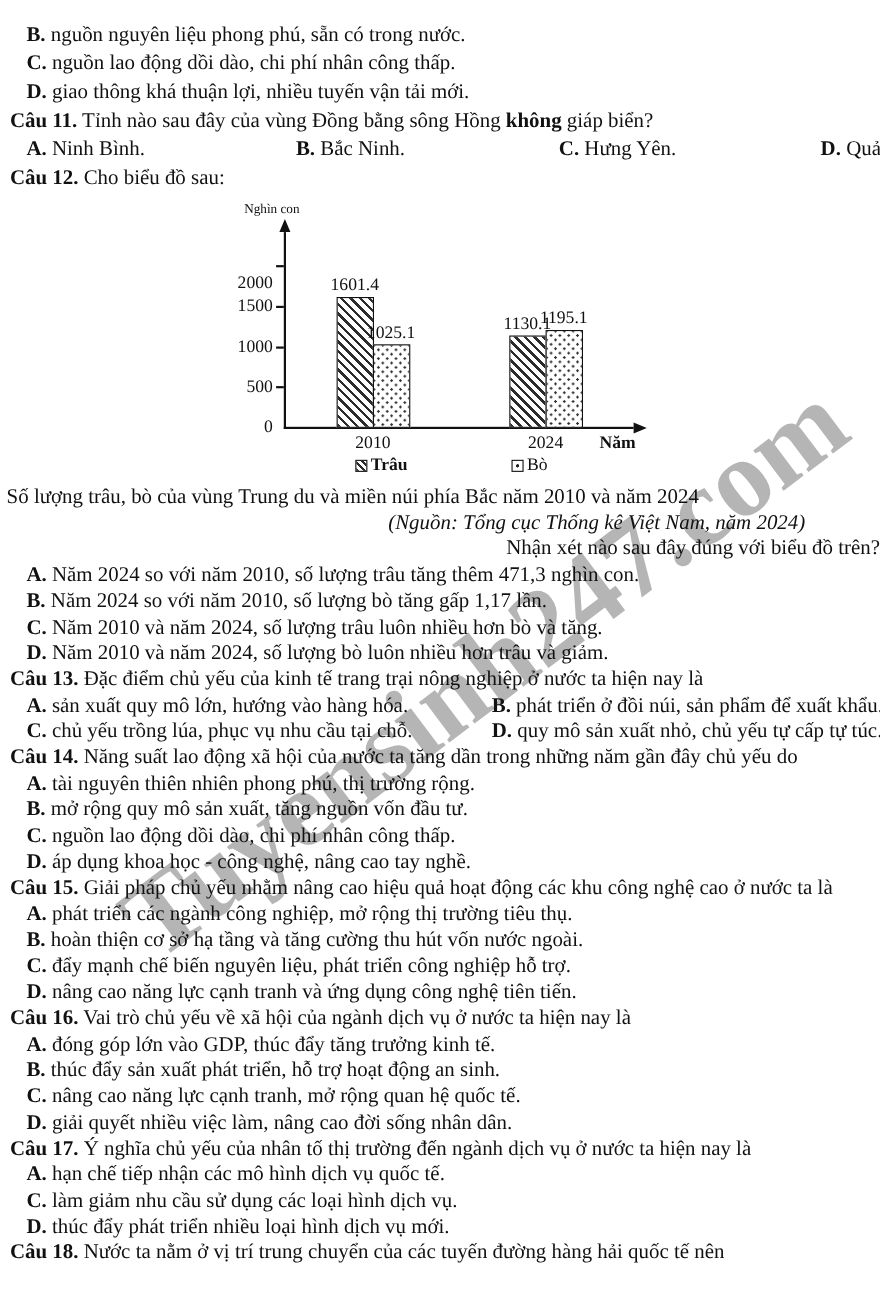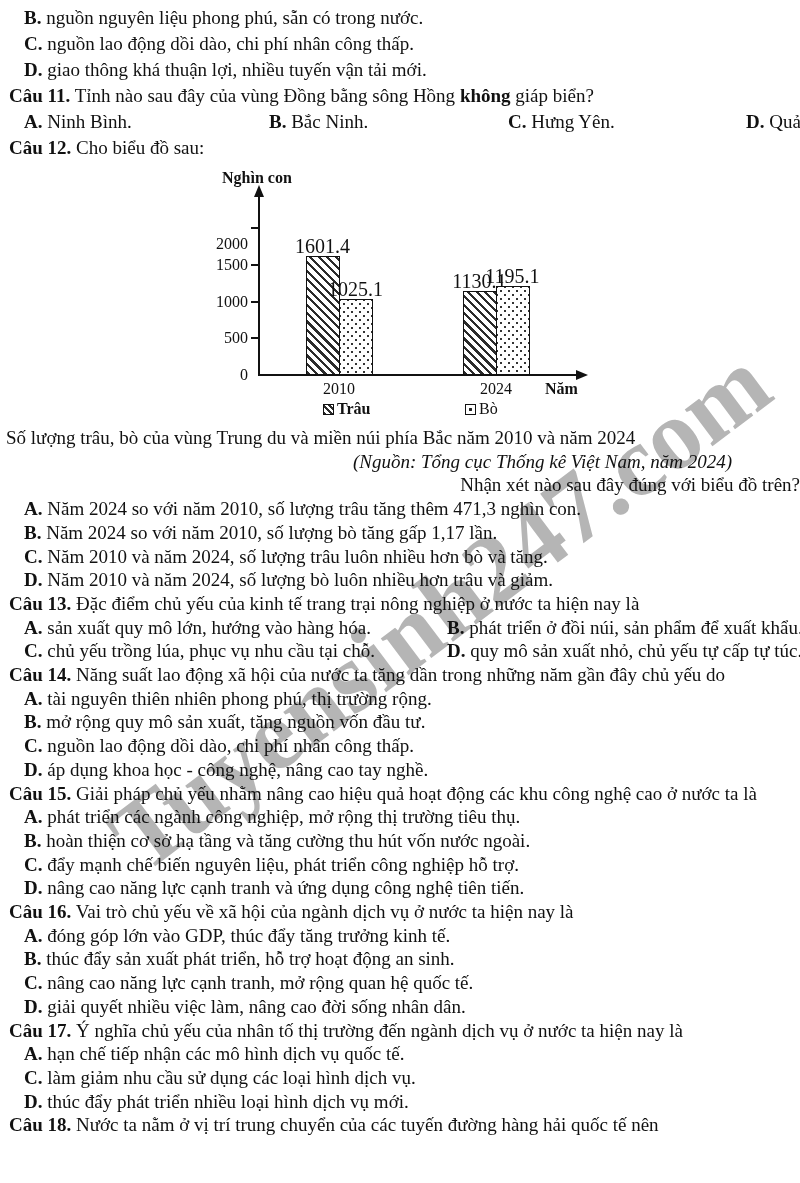--- a/index.html
+++ b/index.html
@@ -15,42 +15,42 @@
   .watermark{
     position:absolute;left:-45px;top:535px;width:970px;height:150px;
     line-height:150px;text-align:center;
     font-size:100px;font-weight:bold;
     color:#a3a3a3;opacity:.8;
     transform:rotate(-37deg);
     z-index:0;white-space:nowrap;
     user-select:none;
   }
   .content{position:relative;z-index:1;}
-  .block-top{padding-top:5px;line-height:26px;}
+  .block-top{padding-top:19px;line-height:26px;}
   .block-bottom{line-height:23.7px;}
   .row{white-space:nowrap;}
   .row.option{padding-left:24px;}
   .row.question{padding-left:9px;}
   .row.plain{padding-left:24px;text-align:right;}
   .row.caption{padding-left:6px;}
   .row.source{text-align:right;padding-right:68px;}
   .row.cols{display:flex;padding-left:24px;gap:42px;}
   .cell{flex:0 0 auto;white-space:nowrap;}
   .cell.last{flex:1 1 auto;}
   .b{font-weight:bold;}
   .i{font-style:italic;}
 
   
   .chart{
     position:relative;
     margin-left:212px;margin-top:8px;
     width:470px;height:257px;
     font-family:"Liberation Serif","DejaVu Serif",serif;
   }
-  .chart .unit-label{position:absolute;left:10px;top:0;font-weight:bold;font-size:16px;}
+  .chart .unit-label{position:absolute;left:10px;top:0;font-weight:normal;font-size:12px;}
   .chart .axis{position:absolute;background:#111;}
   .chart .arrow-up{
     position:absolute;width:0;height:0;
     border-left:5px solid transparent;border-right:5px solid transparent;
     border-bottom:12px solid #111;
   }
   .chart .arrow-right{
     position:absolute;width:0;height:0;
     border-top:5px solid transparent;border-bottom:5px solid transparent;
     border-left:12px solid #111;
@@ -58,21 +58,21 @@
   .chart .ytick-label{position:absolute;width:46px;text-align:right;font-size:16px;line-height:18px;}
   .chart .ytick-mark{position:absolute;width:7px;height:2px;background:#111;}
   .chart .bar{position:absolute;box-sizing:border-box;border:1.5px solid #111;background:#fff;}
   .chart .bar.hatch{
     background-image:repeating-linear-gradient(45deg,#2b2b2b 0px,#2b2b2b 2.2px,#ffffff 2.2px,#ffffff 6px);
   }
   .chart .bar.dots{
     background-image:radial-gradient(circle,#333 1px,transparent 1.3px),radial-gradient(circle,#333 1px,transparent 1.3px);
     background-size:8px 8px;background-position:0 0,4px 4px;
   }
-  .chart .bar-value{position:absolute;width:64px;text-align:center;font-size:20px;line-height:18px;}
+  .chart .bar-value{position:absolute;width:64px;text-align:center;font-size:16px;line-height:18px;}
   .chart .xtick-label{position:absolute;width:60px;text-align:center;font-size:16px;line-height:18px;}
   .chart .xaxis-title{position:absolute;font-weight:bold;font-size:16px;line-height:18px;}
   .chart .legend-item{position:absolute;display:flex;align-items:center;font-size:16px;line-height:16px;}
   .chart .legend-swatch{display:inline-block;width:11px;height:11px;box-sizing:border-box;border:1.2px solid #111;margin-right:3px;}
   .chart .legend-swatch.hatch{background-image:repeating-linear-gradient(45deg,#2b2b2b 0,#2b2b2b 2px,#fff 2px,#fff 4.5px);}
   .chart .legend-swatch.dots{background-image:radial-gradient(circle,#222 1.4px,transparent 1.6px);background-position:center;background-repeat:no-repeat;}
 </style>
 </head>
 <body>
 

